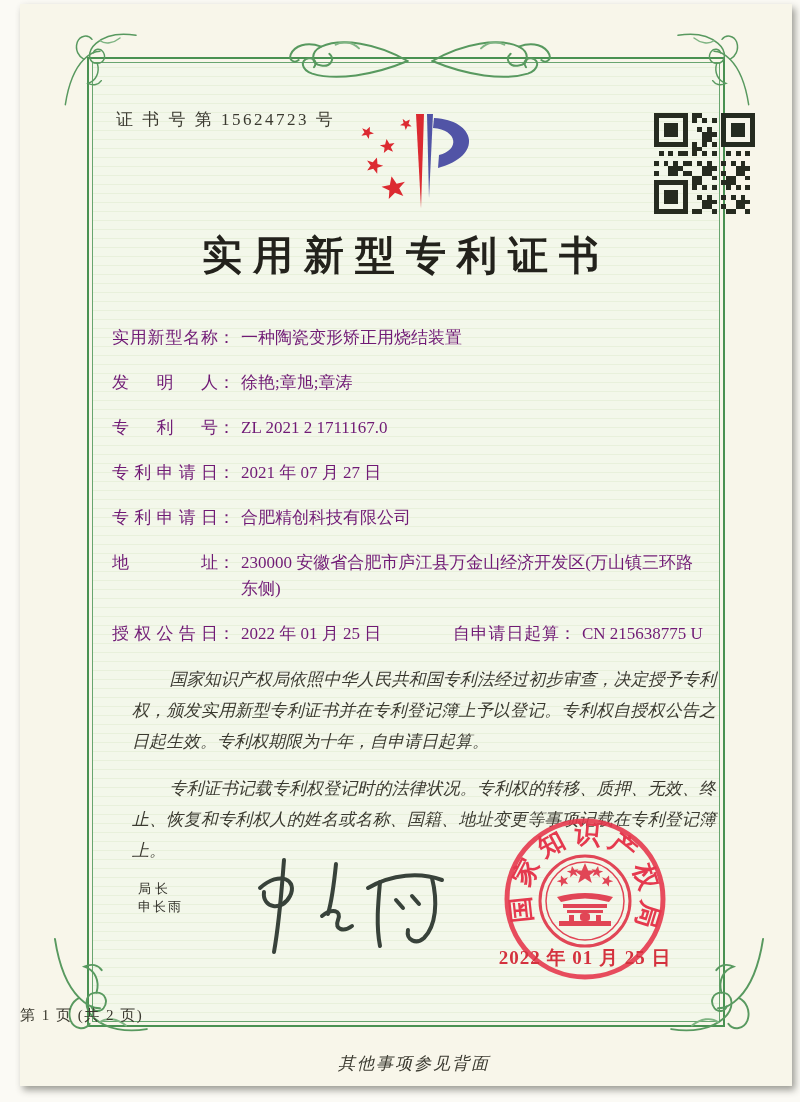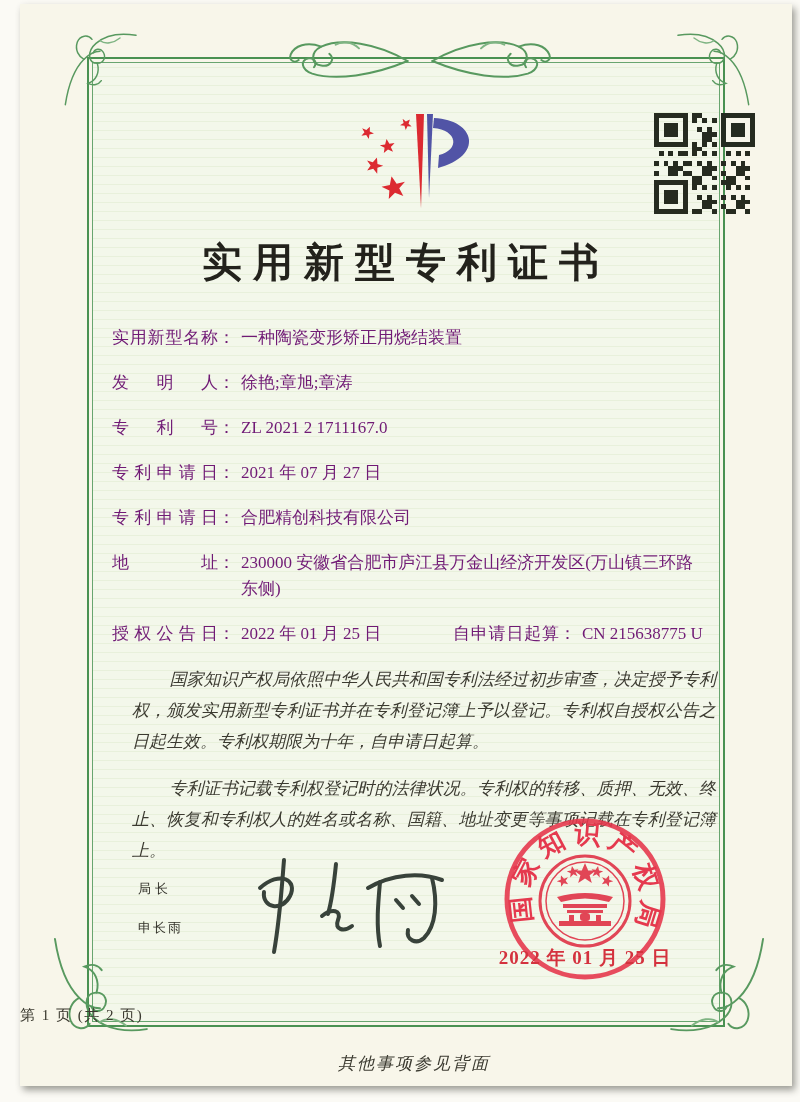--- a/index.html
+++ b/index.html
@@ -9,32 +9,32 @@
     background:#f8f6ea;box-shadow:3px 4px 7px rgba(40,40,30,.45);}
   #stripes{position:absolute;left:73px;right:73px;top:59px;bottom:65px;
     background:repeating-linear-gradient(to bottom,#f3f7ea 0px,#f3f7ea 4px,#e8f0db 4px,#e8f0db 5px,#f3f7ea 5px,#f3f7ea 9px);}
   #frame-outer{position:absolute;left:67px;right:67px;top:53px;bottom:59px;
     border:2.5px solid #4a9152;}
   #frame-inner{position:absolute;left:72px;right:72px;top:58px;bottom:64px;
     border:1px solid #68a56f;}
   .green-orn{stroke:#58995f;fill:none;stroke-width:2.2;stroke-linecap:round;}
   #cert-no{left:96px;top:104px;font-size:17px;letter-spacing:2.5px;color:#3a392f;}
   #title{left:0;right:0;top:224px;text-align:center;font-size:40px;font-weight:600;
-    letter-spacing:11px;color:#23221c;margin-top:7px;}
+    letter-spacing:11px;color:#23221c;}
   #fields{left:92px;top:321px;width:618px;font-size:17px;color:#701a75;}
   .frow{line-height:26px;margin-bottom:19px;}
   .flabel{display:inline-block;width:106px;text-align:justify;text-align-last:justify;vertical-align:top;}
   .colon{vertical-align:top;}
   .fvalue{display:inline-block;vertical-align:top;margin-left:6px;}
   .fvalue.addr{max-width:452px;}
   .fvalue.gdate{width:212px;}
   #paras{left:96px;top:644px;width:616px;font-size:17px;line-height:31px;color:#3b3a30;}
   #paras p{margin:16px;text-indent:2.2em;text-align:justify;font-style:italic;}
   #signer{left:118px;top:876px;font-size:13px;color:#33322a;letter-spacing:4px;}
-  #signer .nm{margin-top:21px;letter-spacing:2px;text-align:right;}
+  #signer .nm{letter-spacing:2px;text-align:right;}
   #sig{left:220px;top:846px;}
   #seal-svg{left:465px;top:795px;}
   #seal-date{left:465px;top:941px;width:200px;text-align:center;font-size:19px;
     font-weight:600;color:#d4323e;letter-spacing:1px;}
   #page-num{left:0;right:0;top:1002px;text-align:left;font-size:15px;
     letter-spacing:1.5px;color:#3a392f;}
   #back-note{left:16px;right:0;top:1048px;text-align:center;font-size:17px;
     font-style:italic;color:#3b3a30;letter-spacing:2px;}
   #qr{left:634px;top:109px;}
 </style>
@@ -83,20 +83,21 @@
   <svg class="abs" style="left:654px;top:26px" width="80" height="80">
       <use href="#flr" transform="scale(1,-1) translate(0,-80)" width="80" height="80"></use>
     </svg>
   <svg class="abs" style="left:28px;top:928px" width="104" height="104">
       <use href="#flr" transform="scale(-1,1) translate(-104,0)" width="104" height="104"></use>
     </svg>
   <svg class="abs" style="left:646px;top:928px" width="104" height="104">
       <use href="#flr" width="104" height="104"></use>
     </svg>
 
+  <div class="abs" id="cert-no">证 书 号 第 15624723 号</div>
 
   <svg class="abs" id="logo" style="left:334px;top:106px" width="140" height="110" viewBox="0 0 140 110">
     <polygon points="62,4 70,4 67,98" fill="#dc2a31"></polygon>
     <polygon points="73,4 79,4 75,88" fill="#5154a6"></polygon>
     <path d="M80,8 C122,10 130,46 84,58 L85,45 C106,40 104,20 79,18 Z" fill="#5154a6"></path>
     <g fill="#dc2a31">
       <use href="#st" x="28" y="66" width="24" height="24" transform="rotate(-12 40 78)"></use>
       <use href="#st" x="12" y="47" width="17" height="17" transform="rotate(18 20 55)"></use>
       <use href="#st" x="26" y="29" width="15" height="15" transform="rotate(-8 33 36)"></use>
       <use href="#st" x="7" y="16" width="13" height="13" transform="rotate(24 13 22)"></use>

